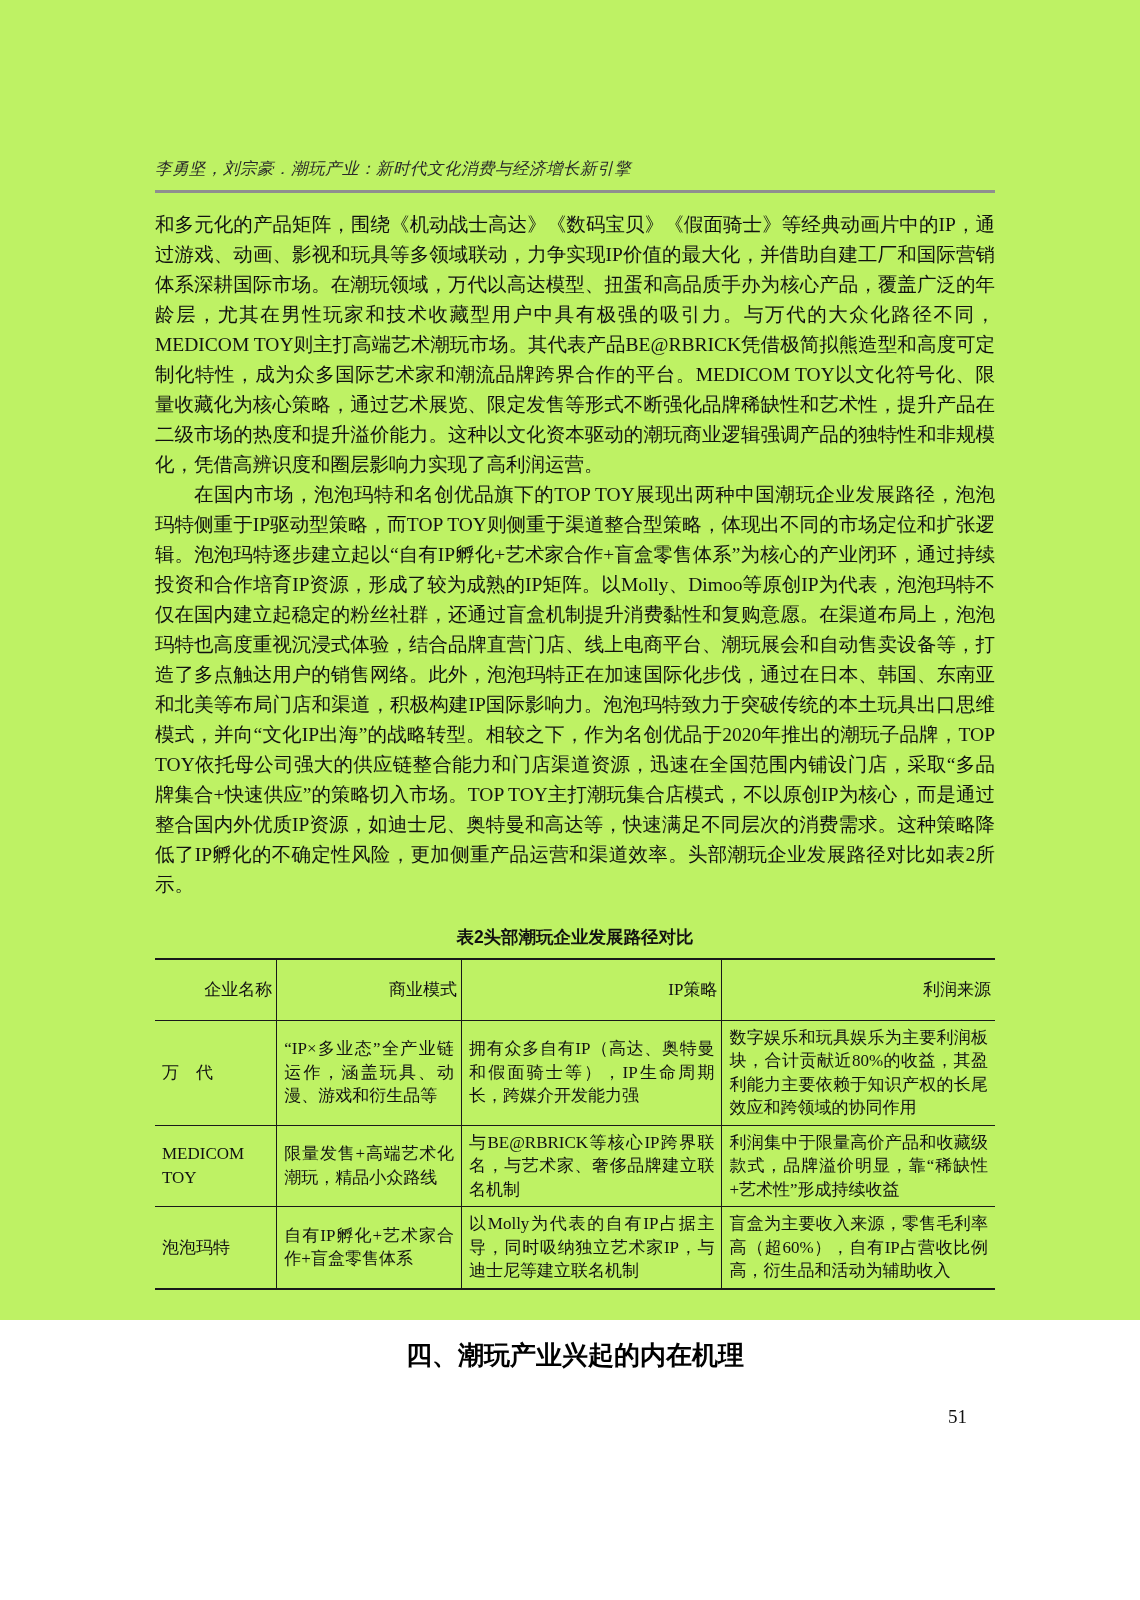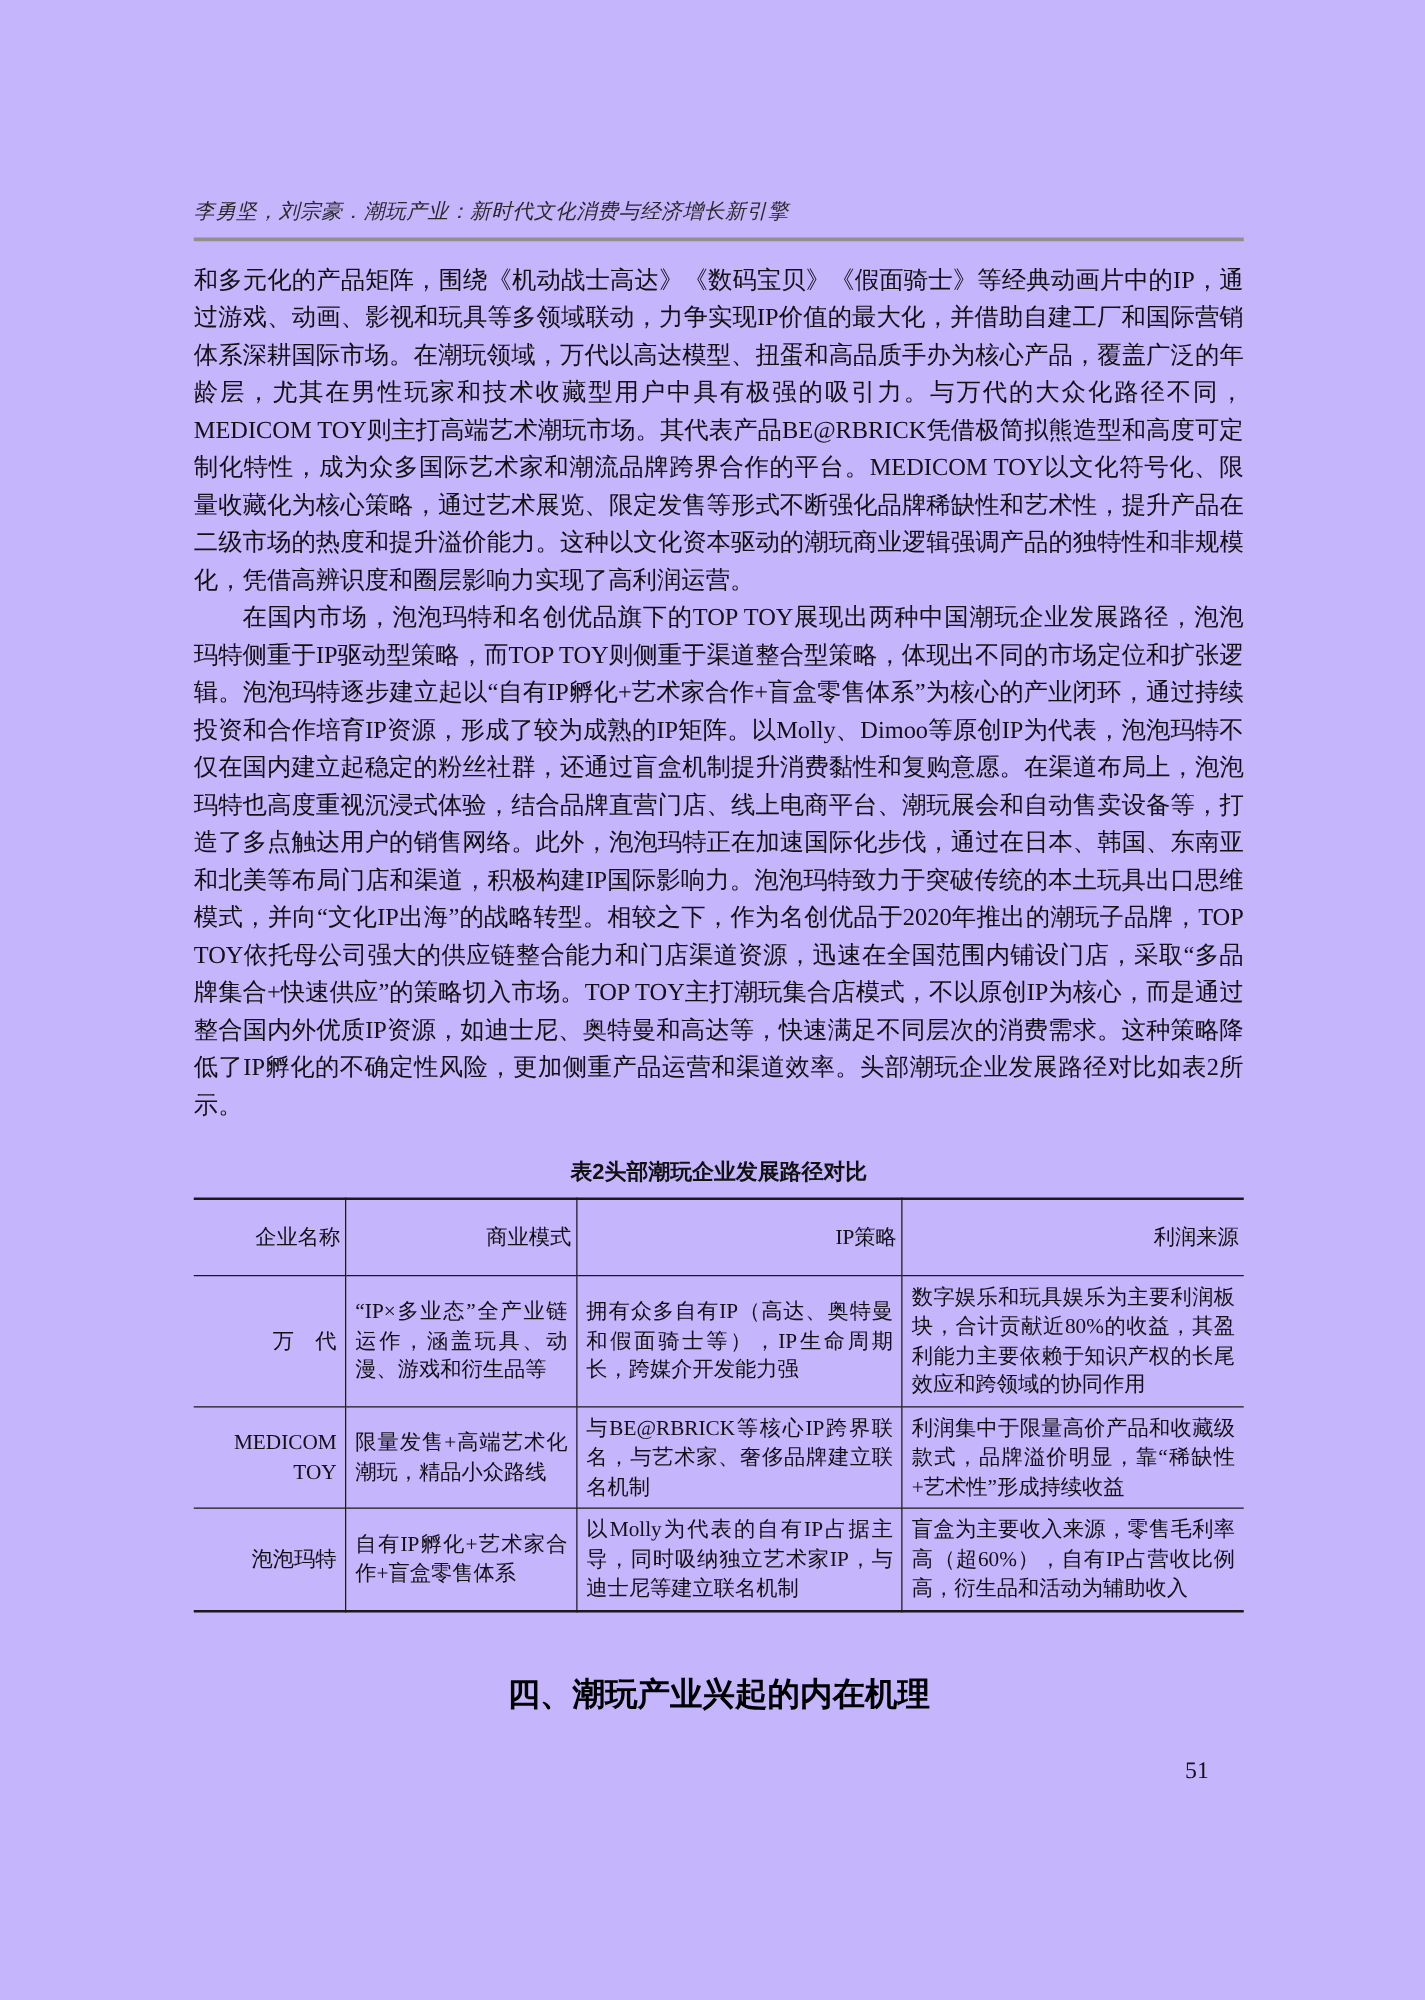--- a/index.html
+++ b/index.html
@@ -4,21 +4,21 @@
 <style>
   * { margin: 0; padding: 0; box-sizing: border-box; }
   html, body { background: #ffffff; }
   body {
     width: 1140px; height: 1600px;
     font-family: "Liberation Serif", "DejaVu Serif", serif;
     color: #1c1c1c;
     position: relative;
     overflow: hidden;
   }
-  .page { position: relative; width: 1140px; height: 1600px; background: #c4b5fd; }
+  .page { position: relative; width: 1140px; height: 1320px; background: #bef264; }
   .content { position: absolute; left: 155px; top: 158px; width: 840px; }
 
   .running-header {
     font-style: italic;
     font-size: 16.5px;
     letter-spacing: 0.5px;
     color: #2a2a2a;
     padding-bottom: 10px;
     border-bottom: 3px solid #8f8f8f;
   }
@@ -56,21 +56,21 @@
   table.data-table th, table.data-table td {
     border: 1px solid #1a1a1a;
     padding: 5px 7px;
     vertical-align: middle;
     font-weight: normal;
   }
   table.data-table th { text-align: right; padding: 18px 4px; }
   table.data-table th:first-child, table.data-table td:first-child { border-left: none; }
   table.data-table th:last-child, table.data-table td:last-child { border-right: none; }
   table.data-table td.c0 {
-    text-align: right;
+    text-align: left;
     white-space: pre-line;
   }
   table.data-table td.cx { text-align: justify; }
   col.w0 { width: 14.5%; } col.w1 { width: 22%; } col.w2 { width: 31%; } col.w3 { width: 32.5%; }
 
   .section-heading {
     margin-top: 48px;
     margin-bottom: 52px;
     text-align: center;
     font-family: "Liberation Sans", "DejaVu Sans", sans-serif;

